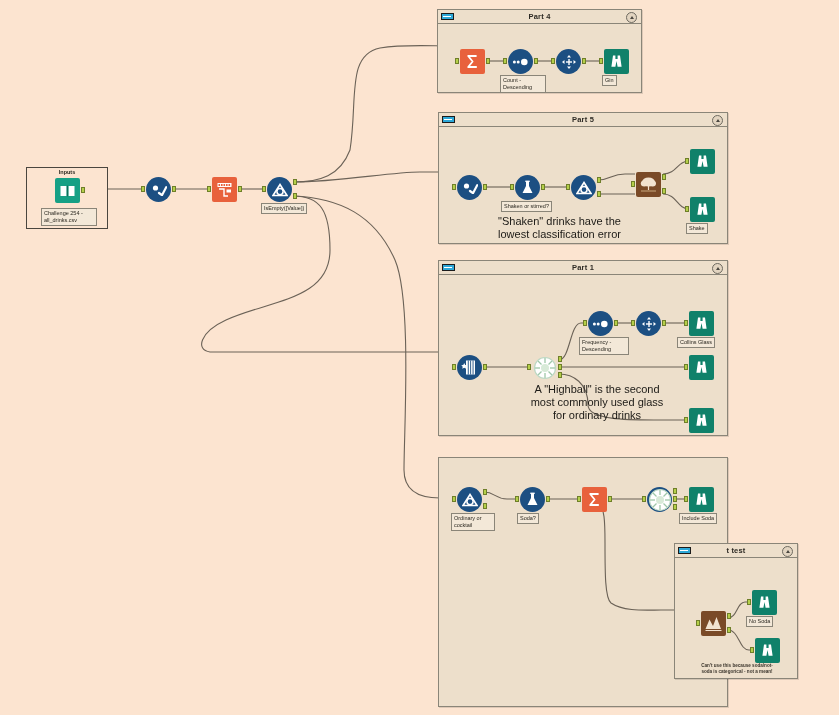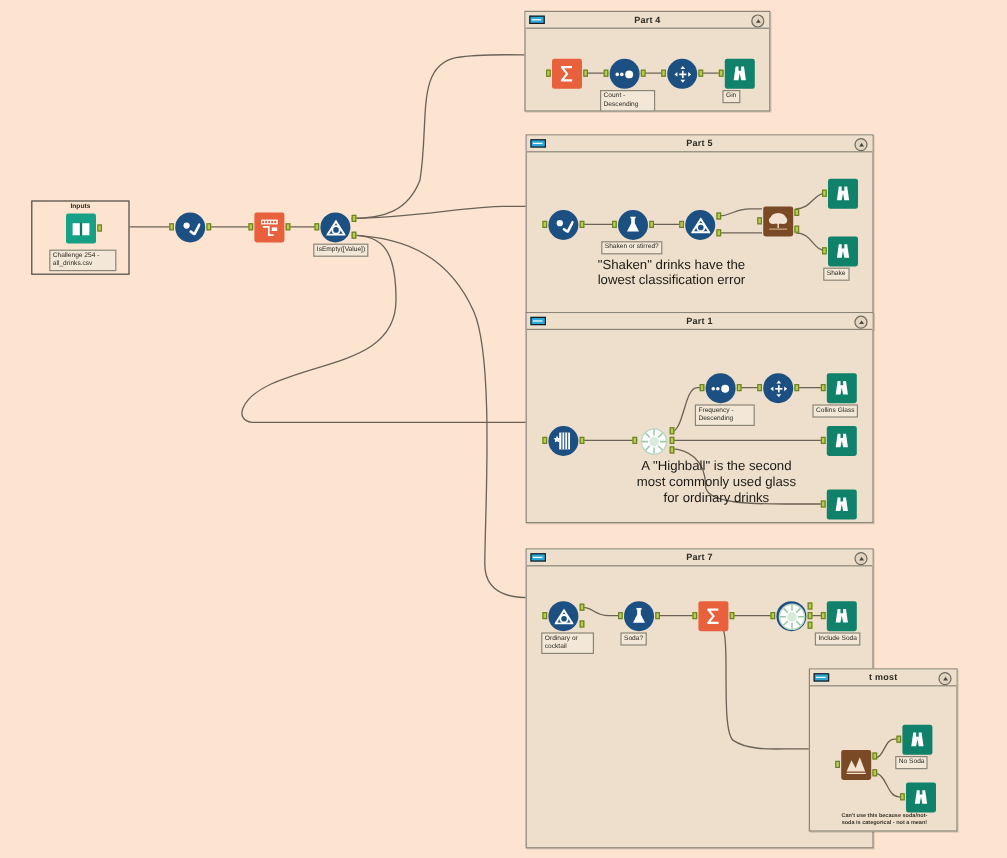--- a/index.html
+++ b/index.html
@@ -227,21 +227,21 @@
               <rect width="17" height="15" fill="#10816a"></rect>
           <path d="M5 1.5 H7.4 L7.4 5 H9.6 L9.6 1.5 H12 L13.6 12.8 H9.6 L8.5 7 L7.4 12.8 H3.4 Z" fill="#ffffff"></path>
             </svg>
         </div>
         <div class="port in"></div>
       </div>
       <div class="nlabel" style="left:164px;top:51px;">Gin</div>
     </div>
   </div>
 
-  <div class="container" style="left:438px;top:112px;width:290px;height:163px;">
+  <div class="container" style="left:438px;top:112px;width:290px;height:132px;">
     <div class="c-title">
       <div class="c-icon"></div>
       <div class="t-label">Part 5</div>
       <div class="c-collapse">
           <span></span>
         </div>
     </div>
     <div class="c-body">
       <svg class="wires" style="width:290px;height:118px;" viewBox="0 0 290 118">
         <g fill="none" stroke="#6b6257" stroke-width="1.1">
@@ -430,27 +430,20 @@
         </div>
         <div class="port in"></div>
       </div>
       <div class="anno" style="left:58px;top:108px;width:200px;">A "Highball" is the second
 most commonly used glass
 for ordinary drinks</div>
     </div>
   </div>
 
   <div class="container" style="left:438px;top:457px;width:290px;height:250px;">
-    <div class="c-title">
-      <div class="c-icon"></div>
-      <div class="t-label">Part 7</div>
-      <div class="c-collapse">
-          <span></span>
-        </div>
-    </div>
     <div class="c-body">
       <svg class="wires" style="width:290px;height:236px;" viewBox="0 0 290 236">
         <g fill="none" stroke="#6b6257" stroke-width="1.1">
           <path d="M45,34 C56,34 56,41 68,41 L80,41"></path>
           <path d="M108,41 L142,41"></path>
           <path d="M170,41 L207,41"></path>
           <path d="M161,48 C165,52 166,60 166,85 C166,115 166,140 172,145 C185,154 208,152 222,152 L236,152"></path>
           <path d="M235,41 L249,41"></path>
         </g>
       </svg>
@@ -518,21 +511,21 @@
             </svg>
         </div>
         <div class="port in"></div>
       </div>
       <div class="nlabel" style="left:240px;top:55px;">Include Soda</div>
 
 
       <div class="container" style="left:235px;top:85px;width:124px;height:136px;">
         <div class="c-title">
           <div class="c-icon"></div>
-          <div class="t-label">t most</div>
+          <div class="t-label">t test</div>
           <div class="c-collapse">
               <span></span>
             </div>
         </div>
         <div class="c-body">
           <svg class="wires" style="width:124px;height:122px;" viewBox="0 0 124 122">
             <g fill="none" stroke="#6b6257" stroke-width="1.1">
               <path d="M53,60 C62,60 62,44 70,44 L76,44"></path>
               <path d="M53,72 C64,72 64,92 74,92 L79,92"></path>
             </g>

